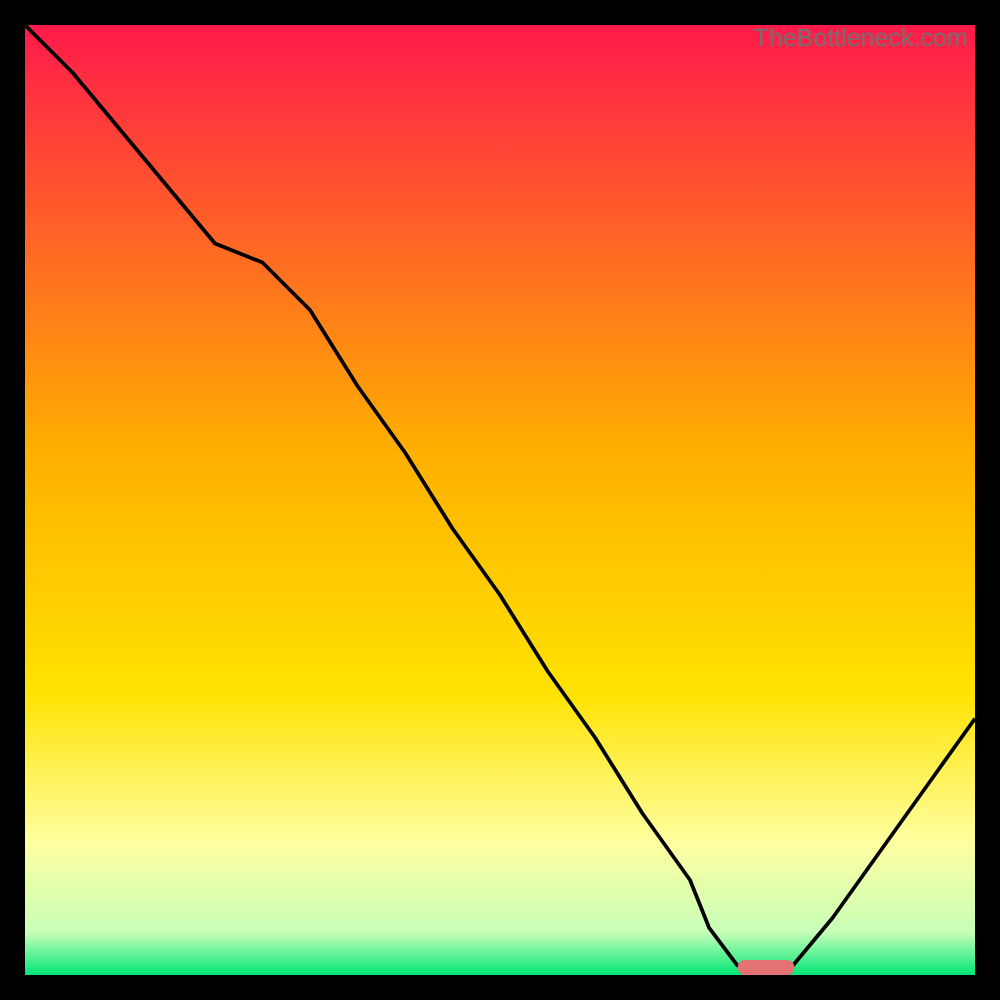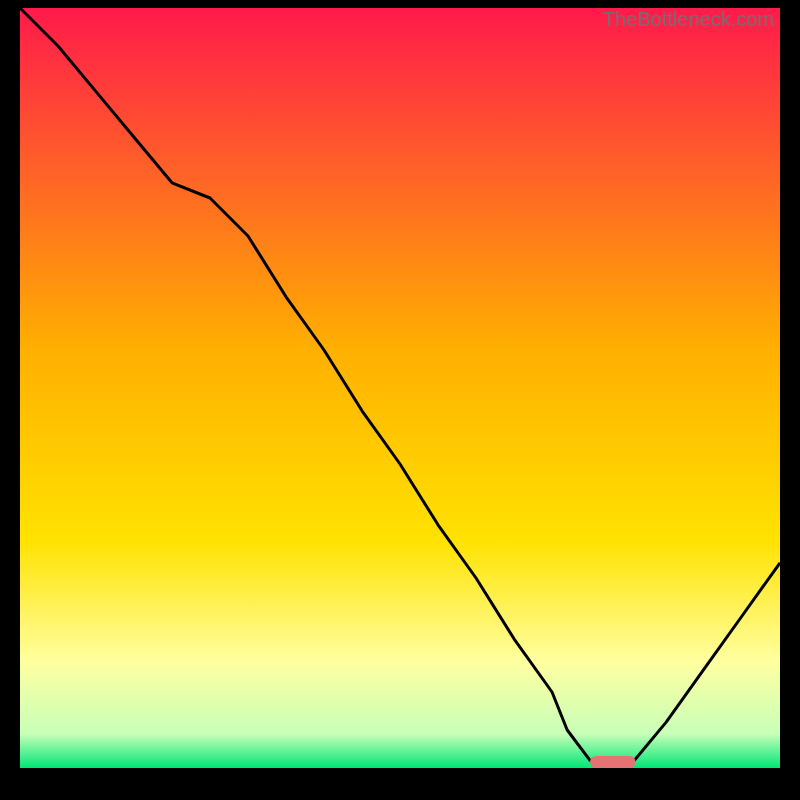--- a/index.html
+++ b/index.html
@@ -1,16 +1,16 @@
 <!DOCTYPE html>
 <html><head>
 <meta charset="utf-8">
 <style>
   html,body{margin:0;padding:0;width:800px;height:800px;background:#000;overflow:hidden}
-  .frame{position:absolute;left:20px;top:8px;width:760px;height:760px;background:#000}
+  .frame{position:absolute;left:20px;top:20px;width:760px;height:760px;background:#000}
   .plot{position:absolute;left:0;top:0;width:760px;height:760px}
   .watermark{position:absolute;right:6px;top:0;font:20px Arial,Helvetica,sans-serif;color:#717171;white-space:nowrap}
   svg{display:block}
 </style>
 </head>
 <body>
 
 <div class="frame">
   <svg class="plot" viewBox="0 0 760 760" preserveAspectRatio="none">
     <defs>

